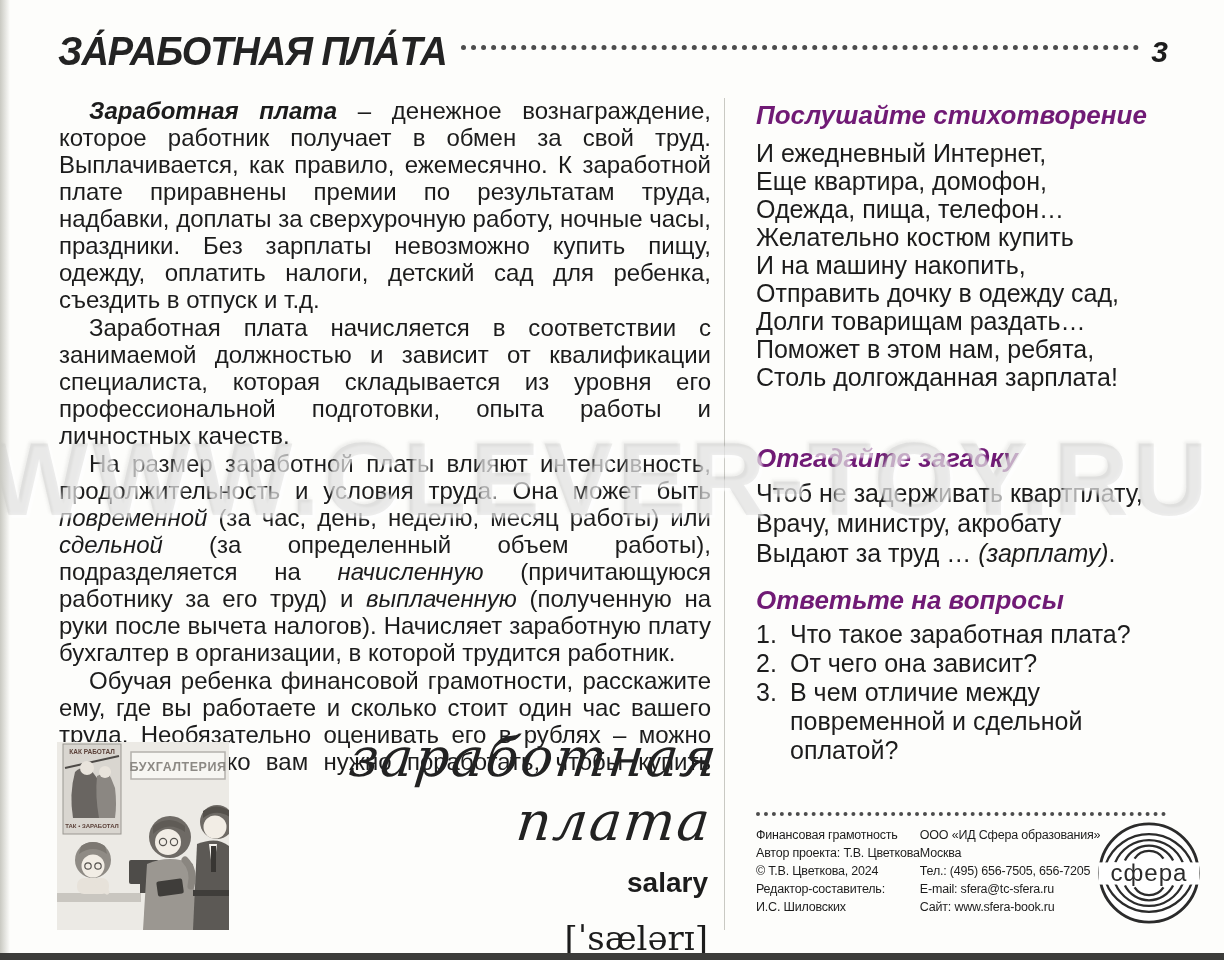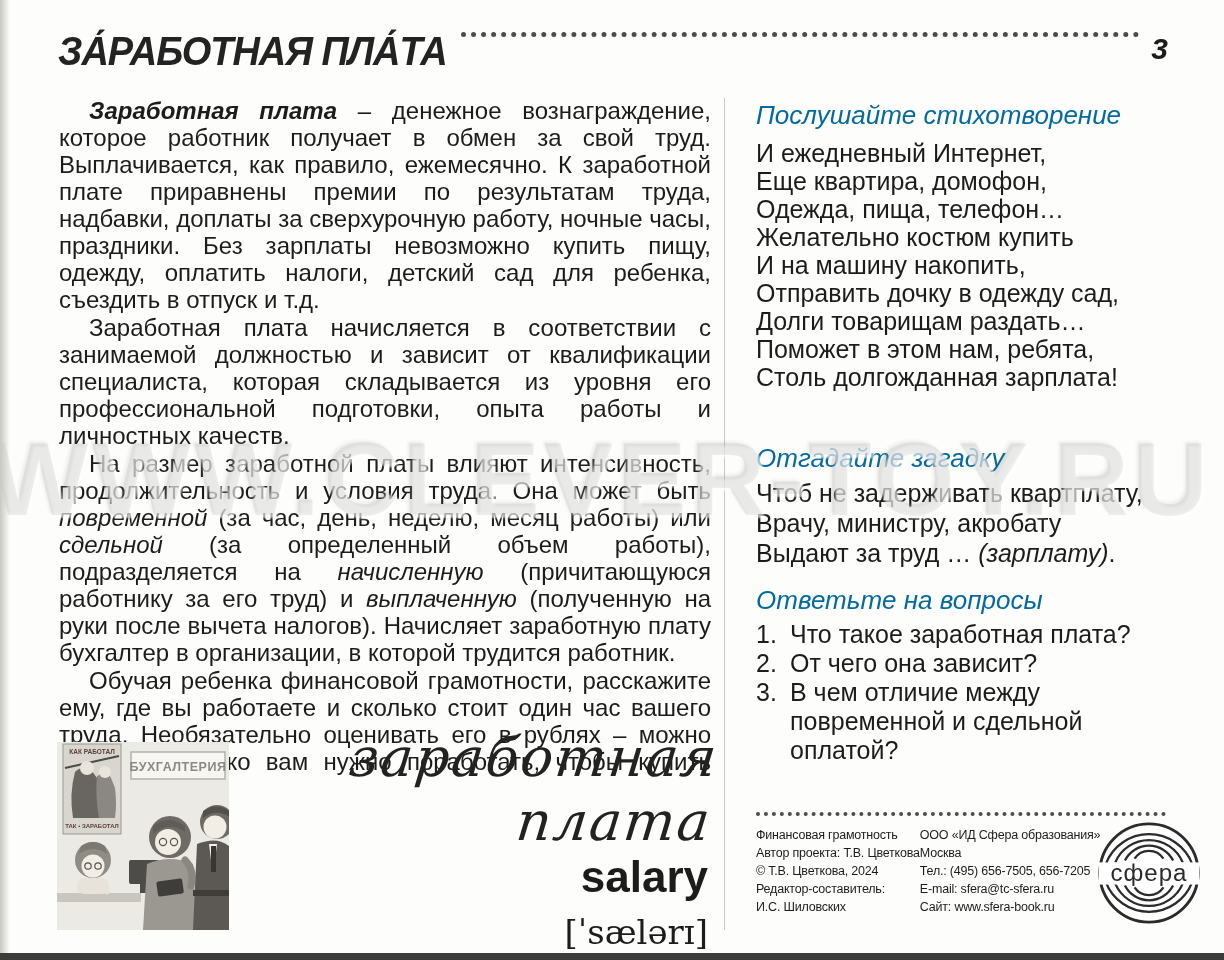--- a/index.html
+++ b/index.html
@@ -8,36 +8,36 @@
     background:#fdfdfb; color:#1c1c1c;
     font-family:"Liberation Sans", sans-serif;
   }
   .edge-left { position:absolute; left:0; top:0; width:10px; height:100%;
     background:linear-gradient(90deg,#c9c9c2,rgba(255,255,255,0)); z-index:9; }
   .edge-bottom { position:absolute; left:0; bottom:0; width:100%; height:7px;
     background:#3c3c3a; z-index:9; }
 
   
   .header { position:absolute; left:58px; top:32px; width:1110px;
-    display:flex; align-items:flex-start; }
+    display:flex; align-items:center; }
   .title { font-size:38px; font-weight:bold; font-style:italic;
     letter-spacing:-1px; white-space:nowrap; transform:scaleY(1.08);
     transform-origin:bottom left; color:#232323; }
   .leader { flex:1; height:0; border-bottom:5px dotted #4c4c4c; margin:0 12px 12px 14px; }
   .page-num { font-size:30px; font-weight:bold; font-style:italic; padding-bottom:4px; }
 
   
   .left-col { position:absolute; left:58px; top:96px; width:654px;
     font-size:24px; line-height:27px; text-align:justify; }
   .left-col p { margin:1px; text-indent:30px; }
   .v-divider { position:absolute; left:724px; top:98px; width:1px; height:832px;
     background:#c9c9c3; }
 
   .section-heading { position:absolute; left:756px; font-size:26px;
-    font-weight:normal; font-style:italic; white-space:nowrap; color:#0369a1; }
+    font-weight:bold; font-style:italic; white-space:nowrap; color:#701a75; }
   .poem-block { position:absolute; left:756px; top:139px; font-size:25px; line-height:28px; }
   .riddle-block { position:absolute; left:756px; top:478px; font-size:25px; line-height:30px; }
   .questions-block { position:absolute; left:756px; top:620px; width:420px;
     font-size:25px; line-height:29px; }
   .q-item { display:flex; }
   .q-num { flex:0 0 34px; }
   .q-text { flex:1; }
 
   
   .pub-sep { position:absolute; left:756px; top:812px; width:410px;
@@ -48,21 +48,21 @@
   .pub-right { width:200px; white-space:nowrap; }
   .pub-series { font-weight:normal; }
   .logo-wrap { position:absolute; left:1096px; top:820px; width:106px; height:106px; }
 
   
   .illustration-wrap { position:absolute; left:57px; top:742px; width:172px; height:188px; }
   .vocab { position:absolute; left:250px; top:726px; width:458px; text-align:right; }
   .vocab-cursive { font-family:"DejaVu Serif", serif; font-style:italic;
     font-size:54px; line-height:64px; letter-spacing:2px; color:#222;
     transform:skewX(-6deg); transform-origin:bottom right; }
-  .vocab-word { font-size:44px; line-height:46px; font-weight:bold; }
+  .vocab-word { font-size:28px; line-height:46px; font-weight:bold; margin-top:6px; }
   .vocab-ipa { font-family:"DejaVu Serif", serif; font-size:34px; line-height:40px; margin-top:12px; }
 
   
   .watermark { position:absolute; left:-10px; top:420px; width:1240px;
     font-size:104px; font-weight:bold; letter-spacing:4px; white-space:nowrap;
     color:rgba(150,150,148,0.16);
     text-shadow:3px 3px 2px rgba(255,255,255,0.65), -2px -2px 3px rgba(110,110,110,0.10);
     pointer-events:none; z-index:5; }
 </style>
 </head>

